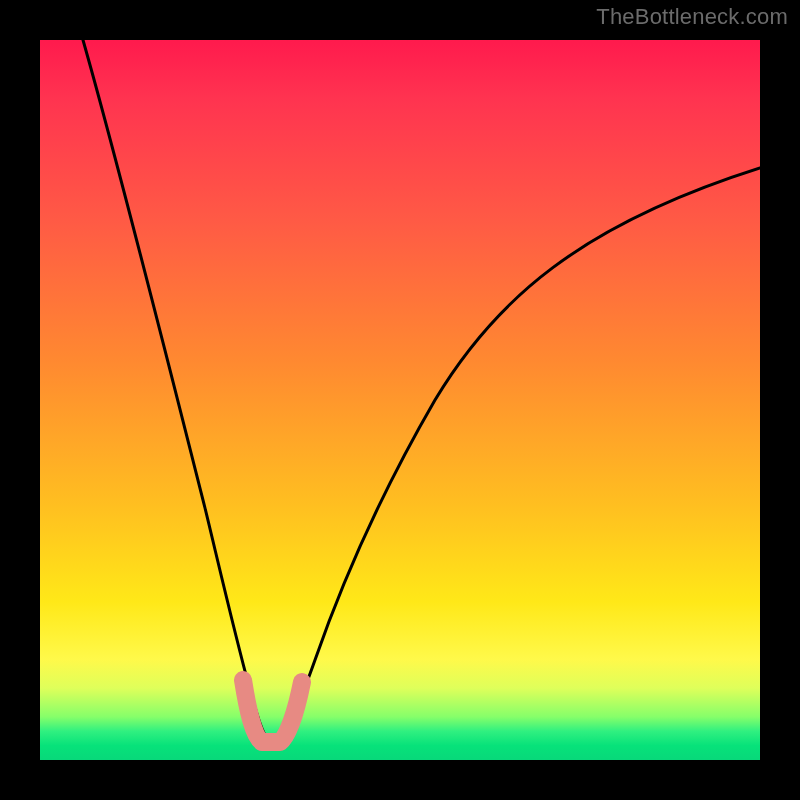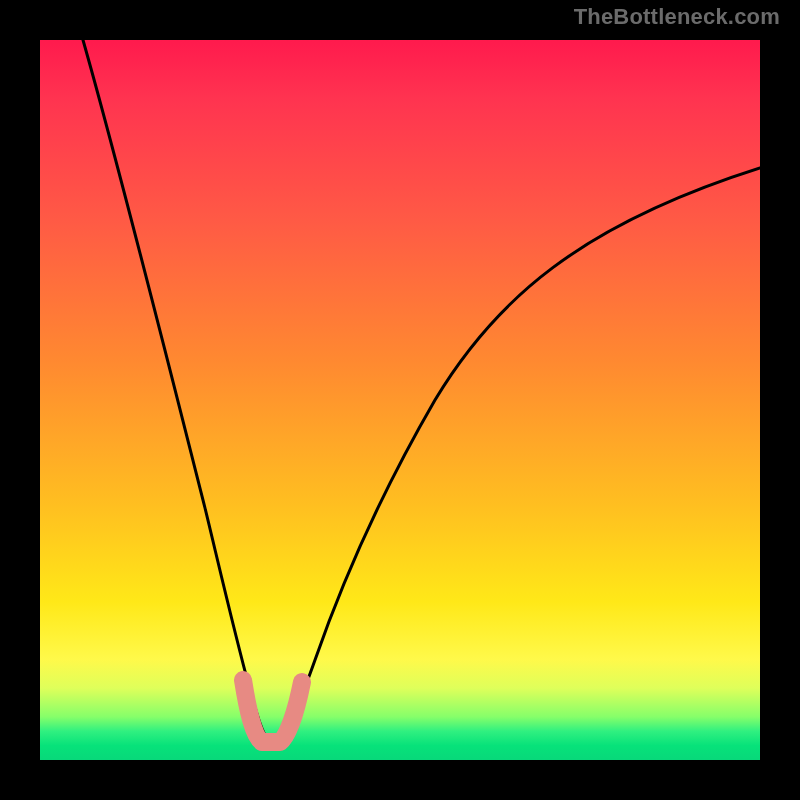--- a/index.html
+++ b/index.html
@@ -43,24 +43,24 @@
   }
   svg.curves {
     position: absolute;
     inset: 0;
     width: 100%;
     height: 100%;
   }
   .watermark {
     position: absolute;
     top: 4px;
-    right: 20px;
+    right: 12px;
     color: #6b6b6b;
     font-size: 22px;
-    font-weight: 700;
+    font-weight: 400;
     letter-spacing: 0.2px;
     user-select: none;
   }
 </style>
 </head>
 <body>
 
 <div class="stage">
   <div class="watermark">TheBottleneck.com</div>
 

